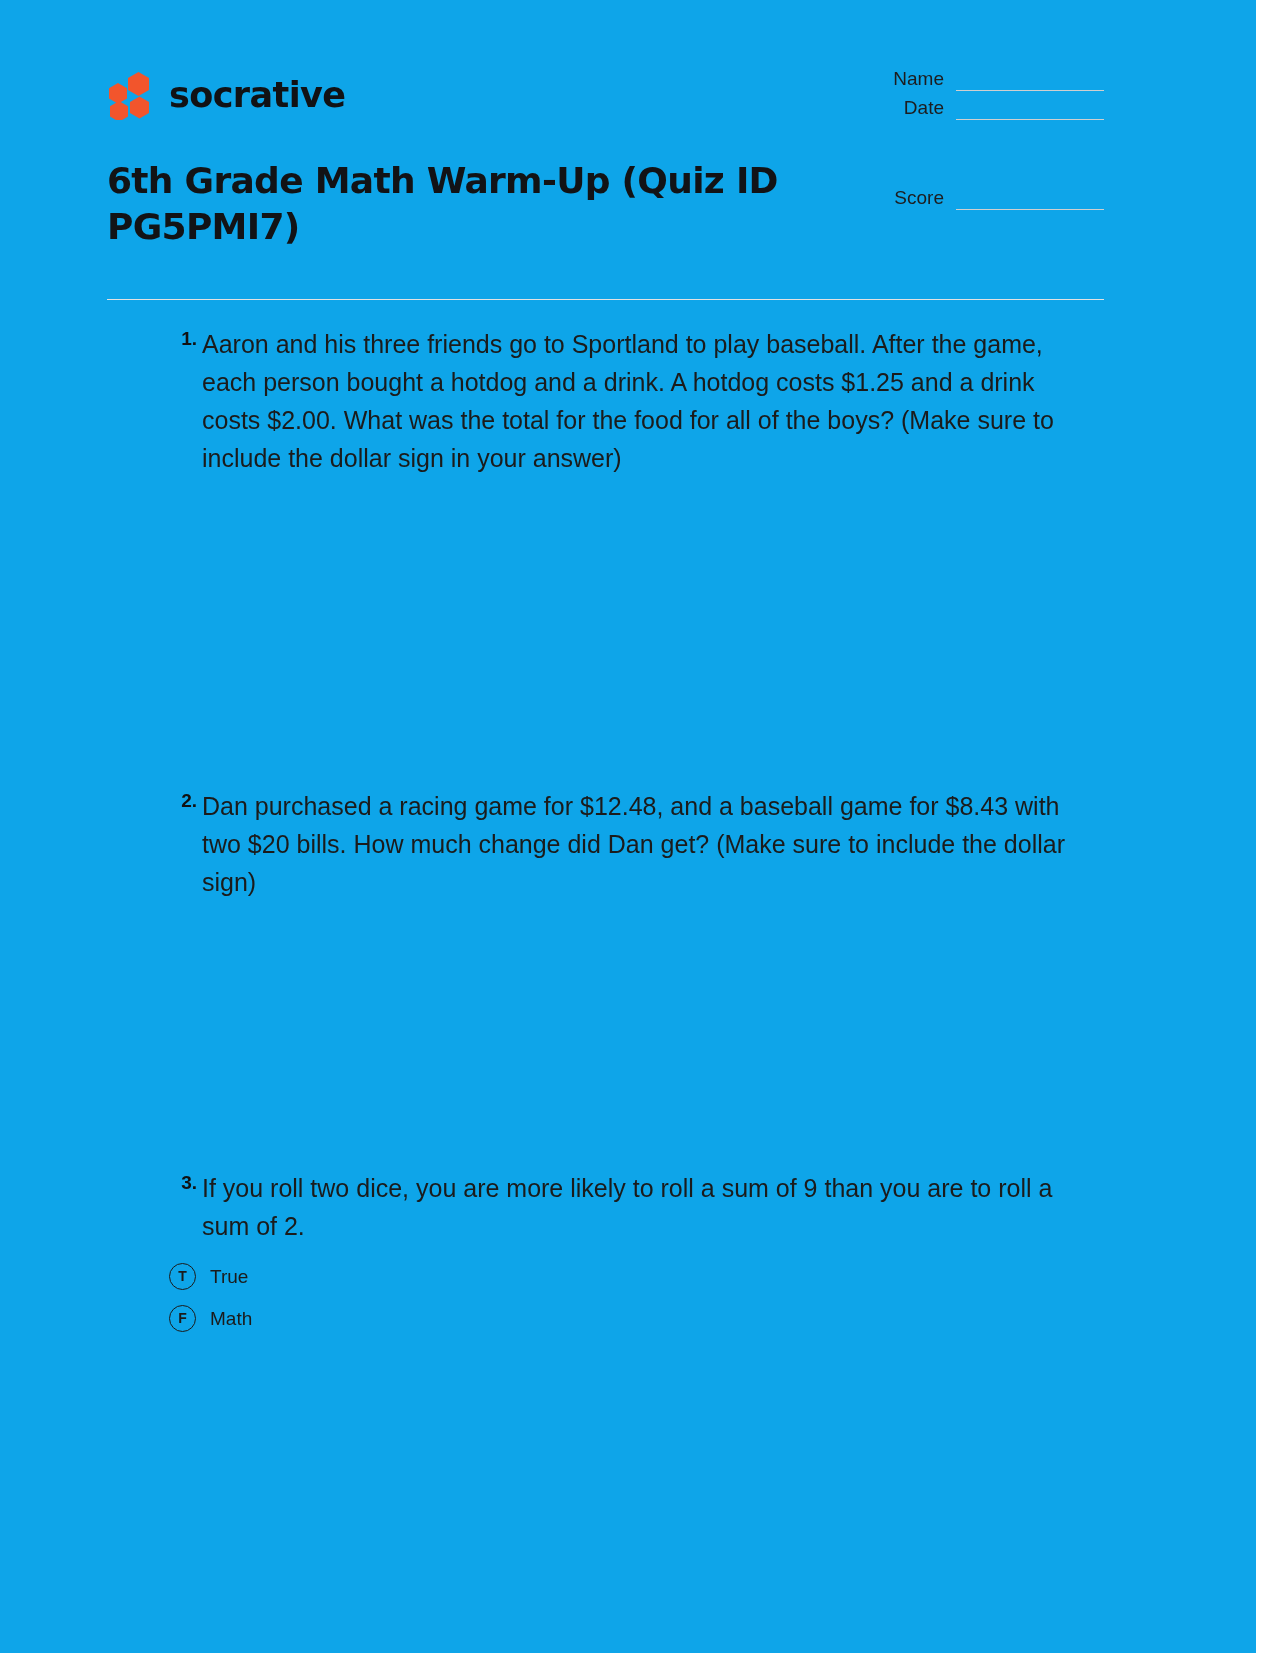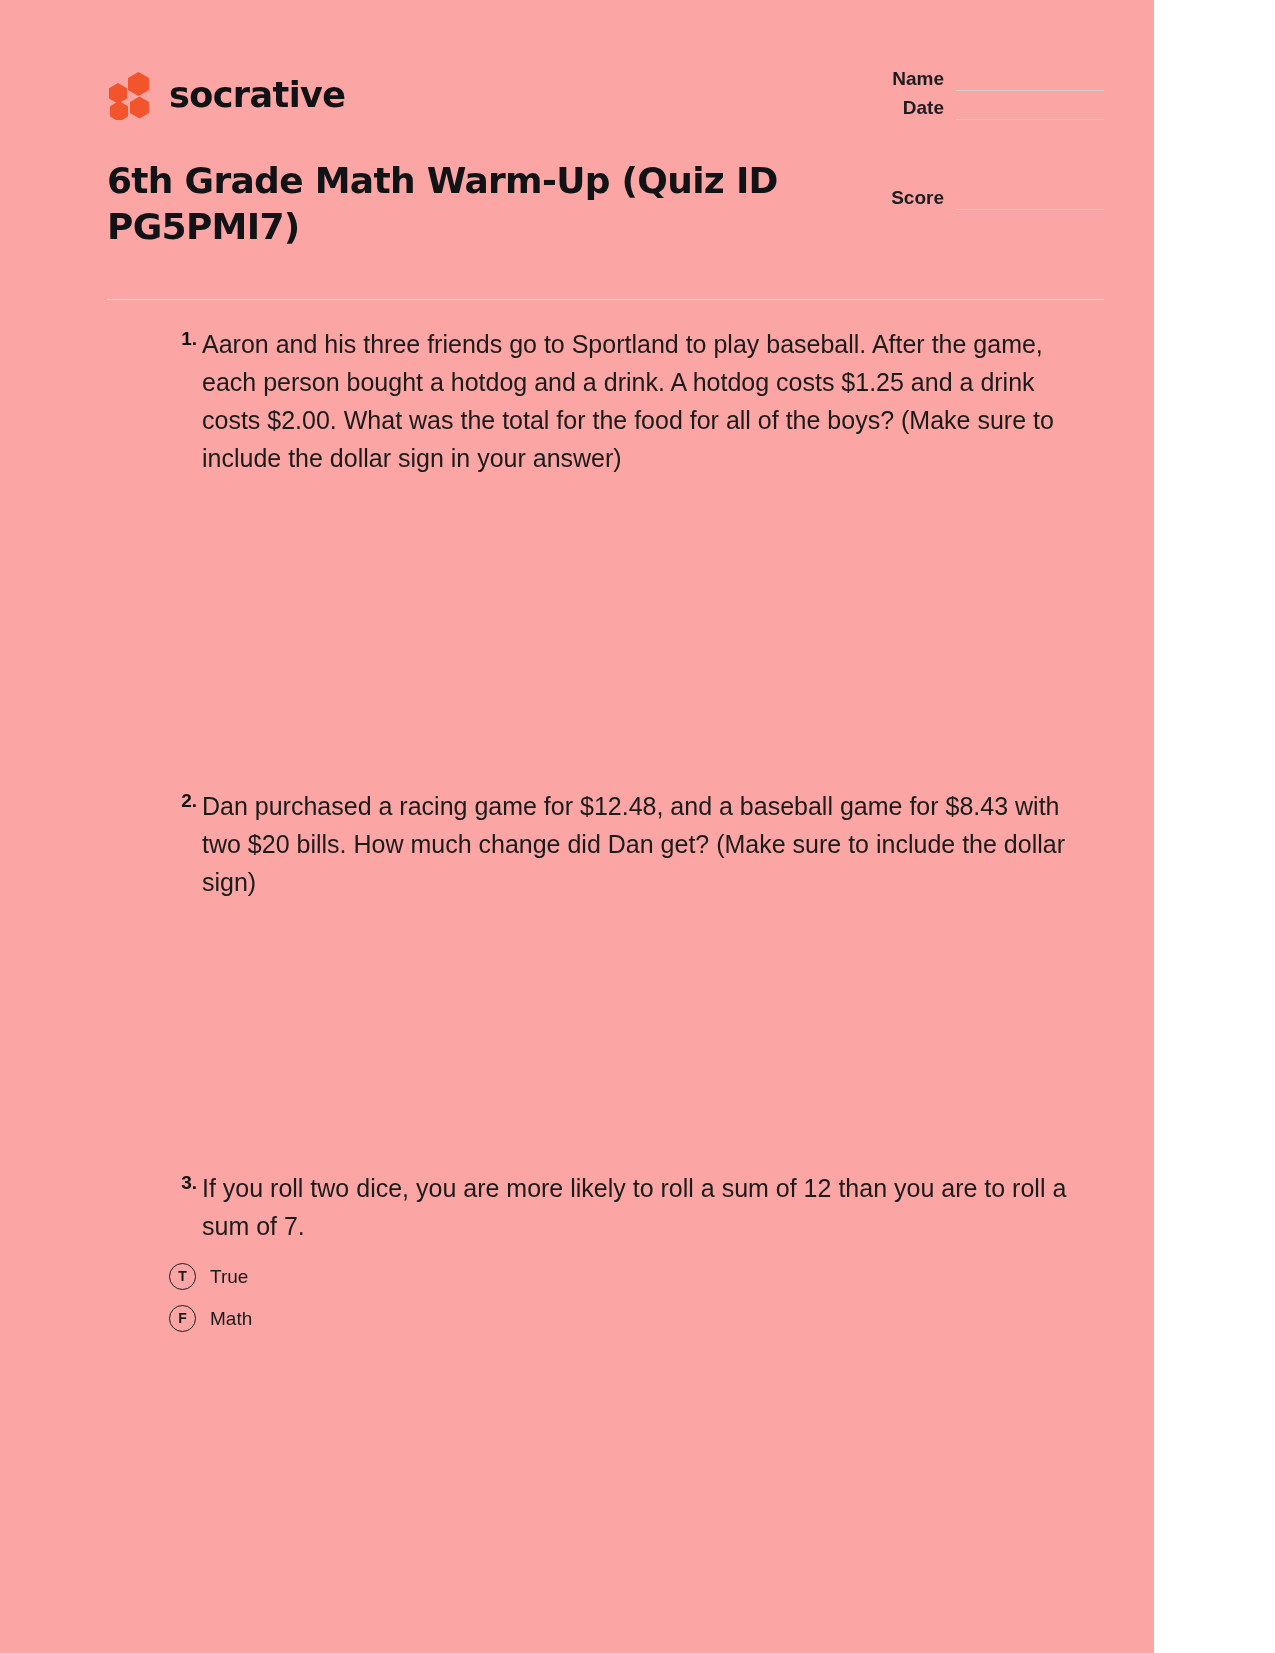--- a/index.html
+++ b/index.html
@@ -14,24 +14,24 @@
     height: 1653px;
     position: relative;
     font-family: "Liberation Sans", sans-serif;
     color: #1a1a1a;
     -webkit-font-smoothing: antialiased;
   }
 
   .page {
     position: absolute;
     left: 0; top: 0;
-    width: 1154px;
+    width: 1256px;
     height: 1653px;
     padding: 0;
-    background: #fca5a5;
+    background: #0ea5e9;
   }
 
   
   .header {
     position: absolute;
     left: 107px;
     top: 62px;
     width: 997px;
     height: 180px;
   }
@@ -76,21 +76,21 @@
     height: 29px;
   }
 
   .field-label {
     font-size: 19px;
     color: #1d1d1f;
     line-height: 1;
     padding-bottom: 3px;
     padding-right: 12px;
     white-space: nowrap;
-    font-weight: 700;
+    font-weight: 400;
   }
 
   .field-rule {
     width: 148px;
     border-bottom: 1.6px solid #cfcfcf;
     height: 1px;
     flex: 0 0 148px;
   }
 
   .fields-score {
@@ -253,21 +253,21 @@
     <div class="q-spacer-1"></div>
 
     <div class="question q2">
       <span class="q-num">2.</span>
       <p class="q-text">Dan purchased a racing game for $12.48, and a baseball game for $8.43 with two $20 bills. How much change did Dan get? (Make sure to include the dollar sign)</p>
     </div>
     <div class="q-spacer-2"></div>
 
     <div class="question q3">
       <span class="q-num">3.</span>
-      <p class="q-text">If you roll two dice, you are more likely to roll a sum of 12 than you are to roll a sum of 7.</p>
+      <p class="q-text">If you roll two dice, you are more likely to roll a sum of 9 than you are to roll a sum of 2.</p>
 
       <div class="choices">
         <div class="choice">
           <span class="choice-bubble">T</span>
           <span class="choice-label">True</span>
         </div>
         <div class="choice">
           <span class="choice-bubble">F</span>
           <span class="choice-label">Math</span>
         </div>

